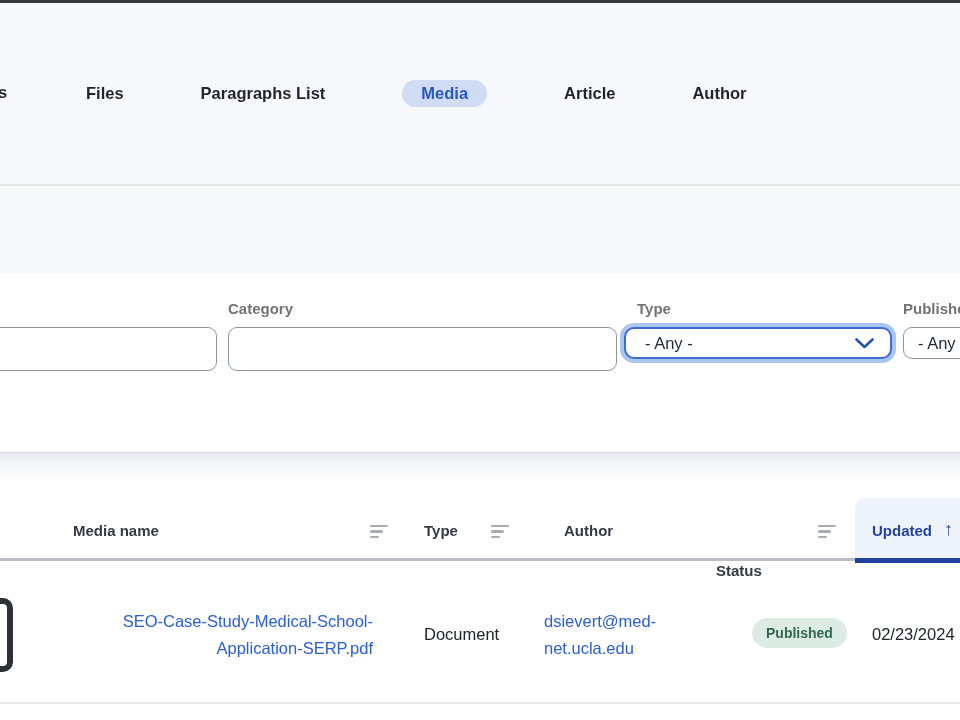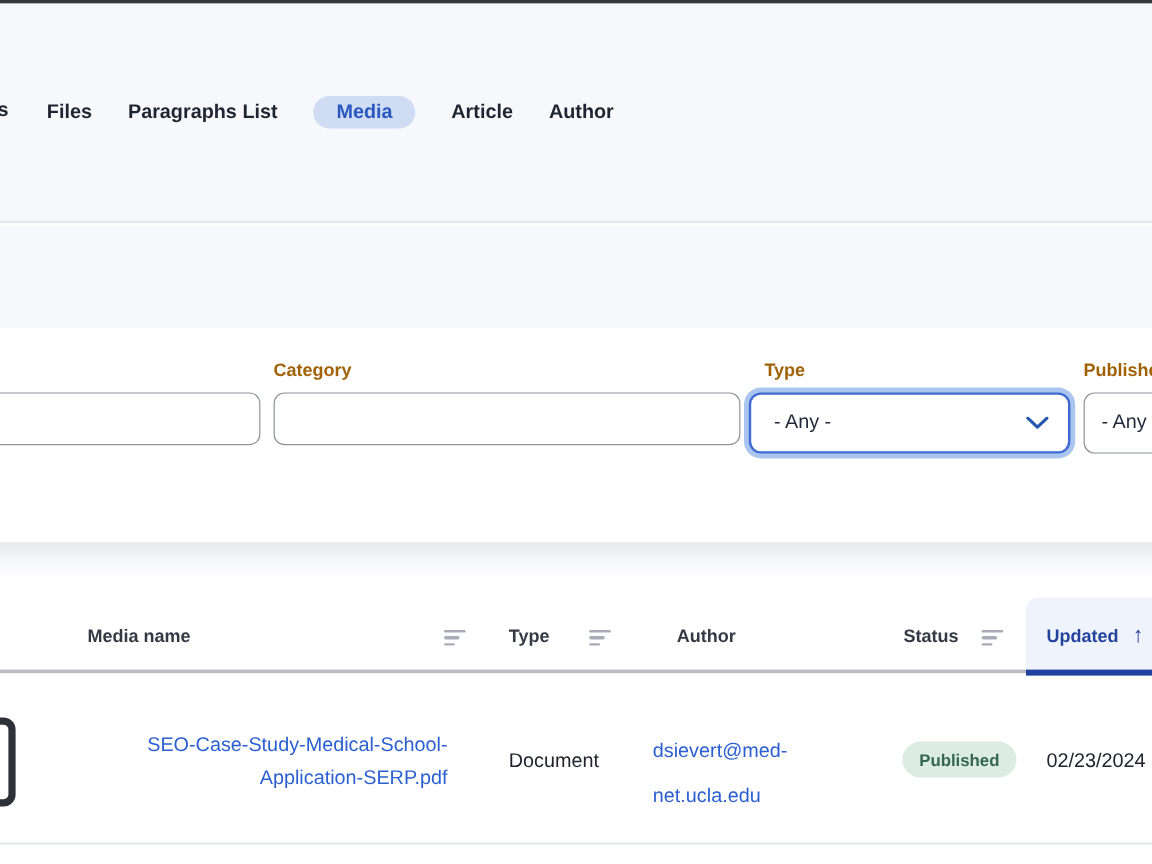--- a/index.html
+++ b/index.html
@@ -8,69 +8,69 @@
     position:relative; overflow:hidden; background:#ffffff;
     font-family:"Liberation Sans", sans-serif; color:#1f2430;
   }
   
   .top-strip { position:absolute; left:0; top:0; width:960px; height:3px; background:#37393e; }
   .upper-band { position:absolute; left:0; top:3px; width:960px; height:183px; background:#f7f8fb; border-bottom:2px solid #e3e5e9; }
   .second-band { position:absolute; left:0; top:188px; width:960px; height:85px; background:#f7f8fb; }
 
   
   .tabs { position:absolute; left:39px; top:74px; height:38px; display:flex; align-items:center; gap:30px; }
-  .tab { font-size:16.5px; font-weight:700; color:#1f2430; white-space:nowrap; cursor:pointer; }
+  .tab { font-size:16.5px; font-weight:700; color:#1f2430; white-space:nowrap; cursor:pointer;margin-left:47px; }
   .tab.active { background:#cfdcf3; color:#2a58c0; padding:4px 19px; border-radius:19px; }
   .tab-cutoff { position:absolute; left:-2px; top:83px; font-size:16.5px; font-weight:700; color:#1f2430; }
 
   
-  .filter-label { position:absolute; top:300px; font-size:15px; font-weight:700; color:#a16207; white-space:nowrap; }
+  .filter-label { position:absolute; top:300px; font-size:15px; font-weight:700; color:#737373; white-space:nowrap; }
   .lbl-category { left:228px; }
   .lbl-type { left:637px; }
   .lbl-published { left:903px; }
   .filter-input {
     position:absolute; top:327px; height:44px; background:#ffffff;
     border:1.5px solid #8e949d; border-radius:9px; font-size:16px; padding:0 14px;
     font-family:"Liberation Sans", sans-serif; color:#1f2937; outline:none;
   }
   .input-left { left:-40px; width:257px; }
   .input-category { left:228px; width:389px; }
   .select {
-    position:absolute; top:327px; height:51px; background:#ffffff;
+    position:absolute; top:327px; height:32px; background:#ffffff;
     border:1.5px solid #8e949d; border-radius:9px;
     display:flex; align-items:center; justify-content:space-between;
     font-size:16.5px; color:#1f2937; padding:0 16px 0 19px; cursor:pointer;
   }
   .select-type { left:624px; width:268px; border:2px solid #3f6ad2; box-shadow:0 0 0 4px #abc6ee; border-radius:10px; }
   .select-published { left:903px; width:170px; padding-left:14px; }
   .chevron { width:19px; height:11px; flex:0 0 auto; }
 
   
   .table-shadow { position:absolute; left:0; top:452px; width:960px; height:32px;
     background:linear-gradient(180deg,#e7e9ee 0%, #f6f7fa 45%, #ffffff 100%); border-top:1px solid #dcdee3; }
   .th { position:absolute; top:522px; font-size:15px; font-weight:700; color:#343a44; white-space:nowrap; cursor:pointer; }
-  .th-media { left:73px; } .th-type { left:424px; } .th-author { left:564px; } .th-status { left:753px; }
+  .th-media { left:73px; } .th-type { left:424px; } .th-author { left:564px; } .th-status { left:716px;margin-top:40px; }
   .sort-icon { position:absolute; top:525px; width:20px; height:13px; display:flex; flex-direction:column; gap:3px; cursor:pointer; }
   .sort-icon span { display:block; height:2.5px; background:#a7adb5; border-radius:2px; }
   .sort-icon span:nth-child(1){ width:18px; } .sort-icon span:nth-child(2){ width:13px; } .sort-icon span:nth-child(3){ width:9px; }
   .si-1 { left:370px; } .si-2 { left:491px; } .si-3 { left:818px; }
   .updated-cell { position:absolute; left:855px; top:498px; width:105px; height:60px;
     background:#eff4fc; border-radius:10px 0 0 0; cursor:pointer; }
   .updated-label { position:absolute; left:17px; top:24px; font-size:15px; font-weight:700; color:#24439d; white-space:nowrap; }
   .arrow-up { position:absolute; left:89px; top:21px; font-size:18px; font-weight:700; color:#24439d; }
   .header-rule-gray { position:absolute; left:0; top:558px; width:855px; height:3px; background:#b9bdc4; }
   .header-rule-blue { position:absolute; left:855px; top:558px; width:105px; height:5px; background:#21409f; }
 
   
   .file-icon { position:absolute; left:-31px; top:598px; width:44px; height:74px;
     border:6px solid #2e3137; border-radius:10px; background:transparent; }
   .cell-link { color:#2c60d2; text-decoration:none; cursor:pointer; }
   .media-link { position:absolute; left:73px; top:608px; width:300px; font-size:16.5px; line-height:26.5px;text-align:right; }
   .cell-type { position:absolute; left:424px; top:625px; font-size:16.5px; color:#20242c; }
-  .author-link { position:absolute; left:544px; top:608px; width:140px; font-size:16.5px; line-height:37px; }
+  .author-link { position:absolute; left:544px; top:608px; width:140px; font-size:16.5px; line-height:27px; }
   .status-badge { position:absolute; left:752px; top:618px; background:#dcebe3; color:#336653;
     font-size:14px; font-weight:700; padding:7px 14px; border-radius:17px; white-space:nowrap; }
   .cell-updated { position:absolute; left:872px; top:625px; font-size:16.5px; color:#20242c; white-space:nowrap; }
   .row-rule { position:absolute; left:0; top:702px; width:960px; height:2px; background:#e8eaed; }
 </style>
 </head>
 <body>
 
 <div class="top-strip"></div>
 <div class="upper-band"></div>

